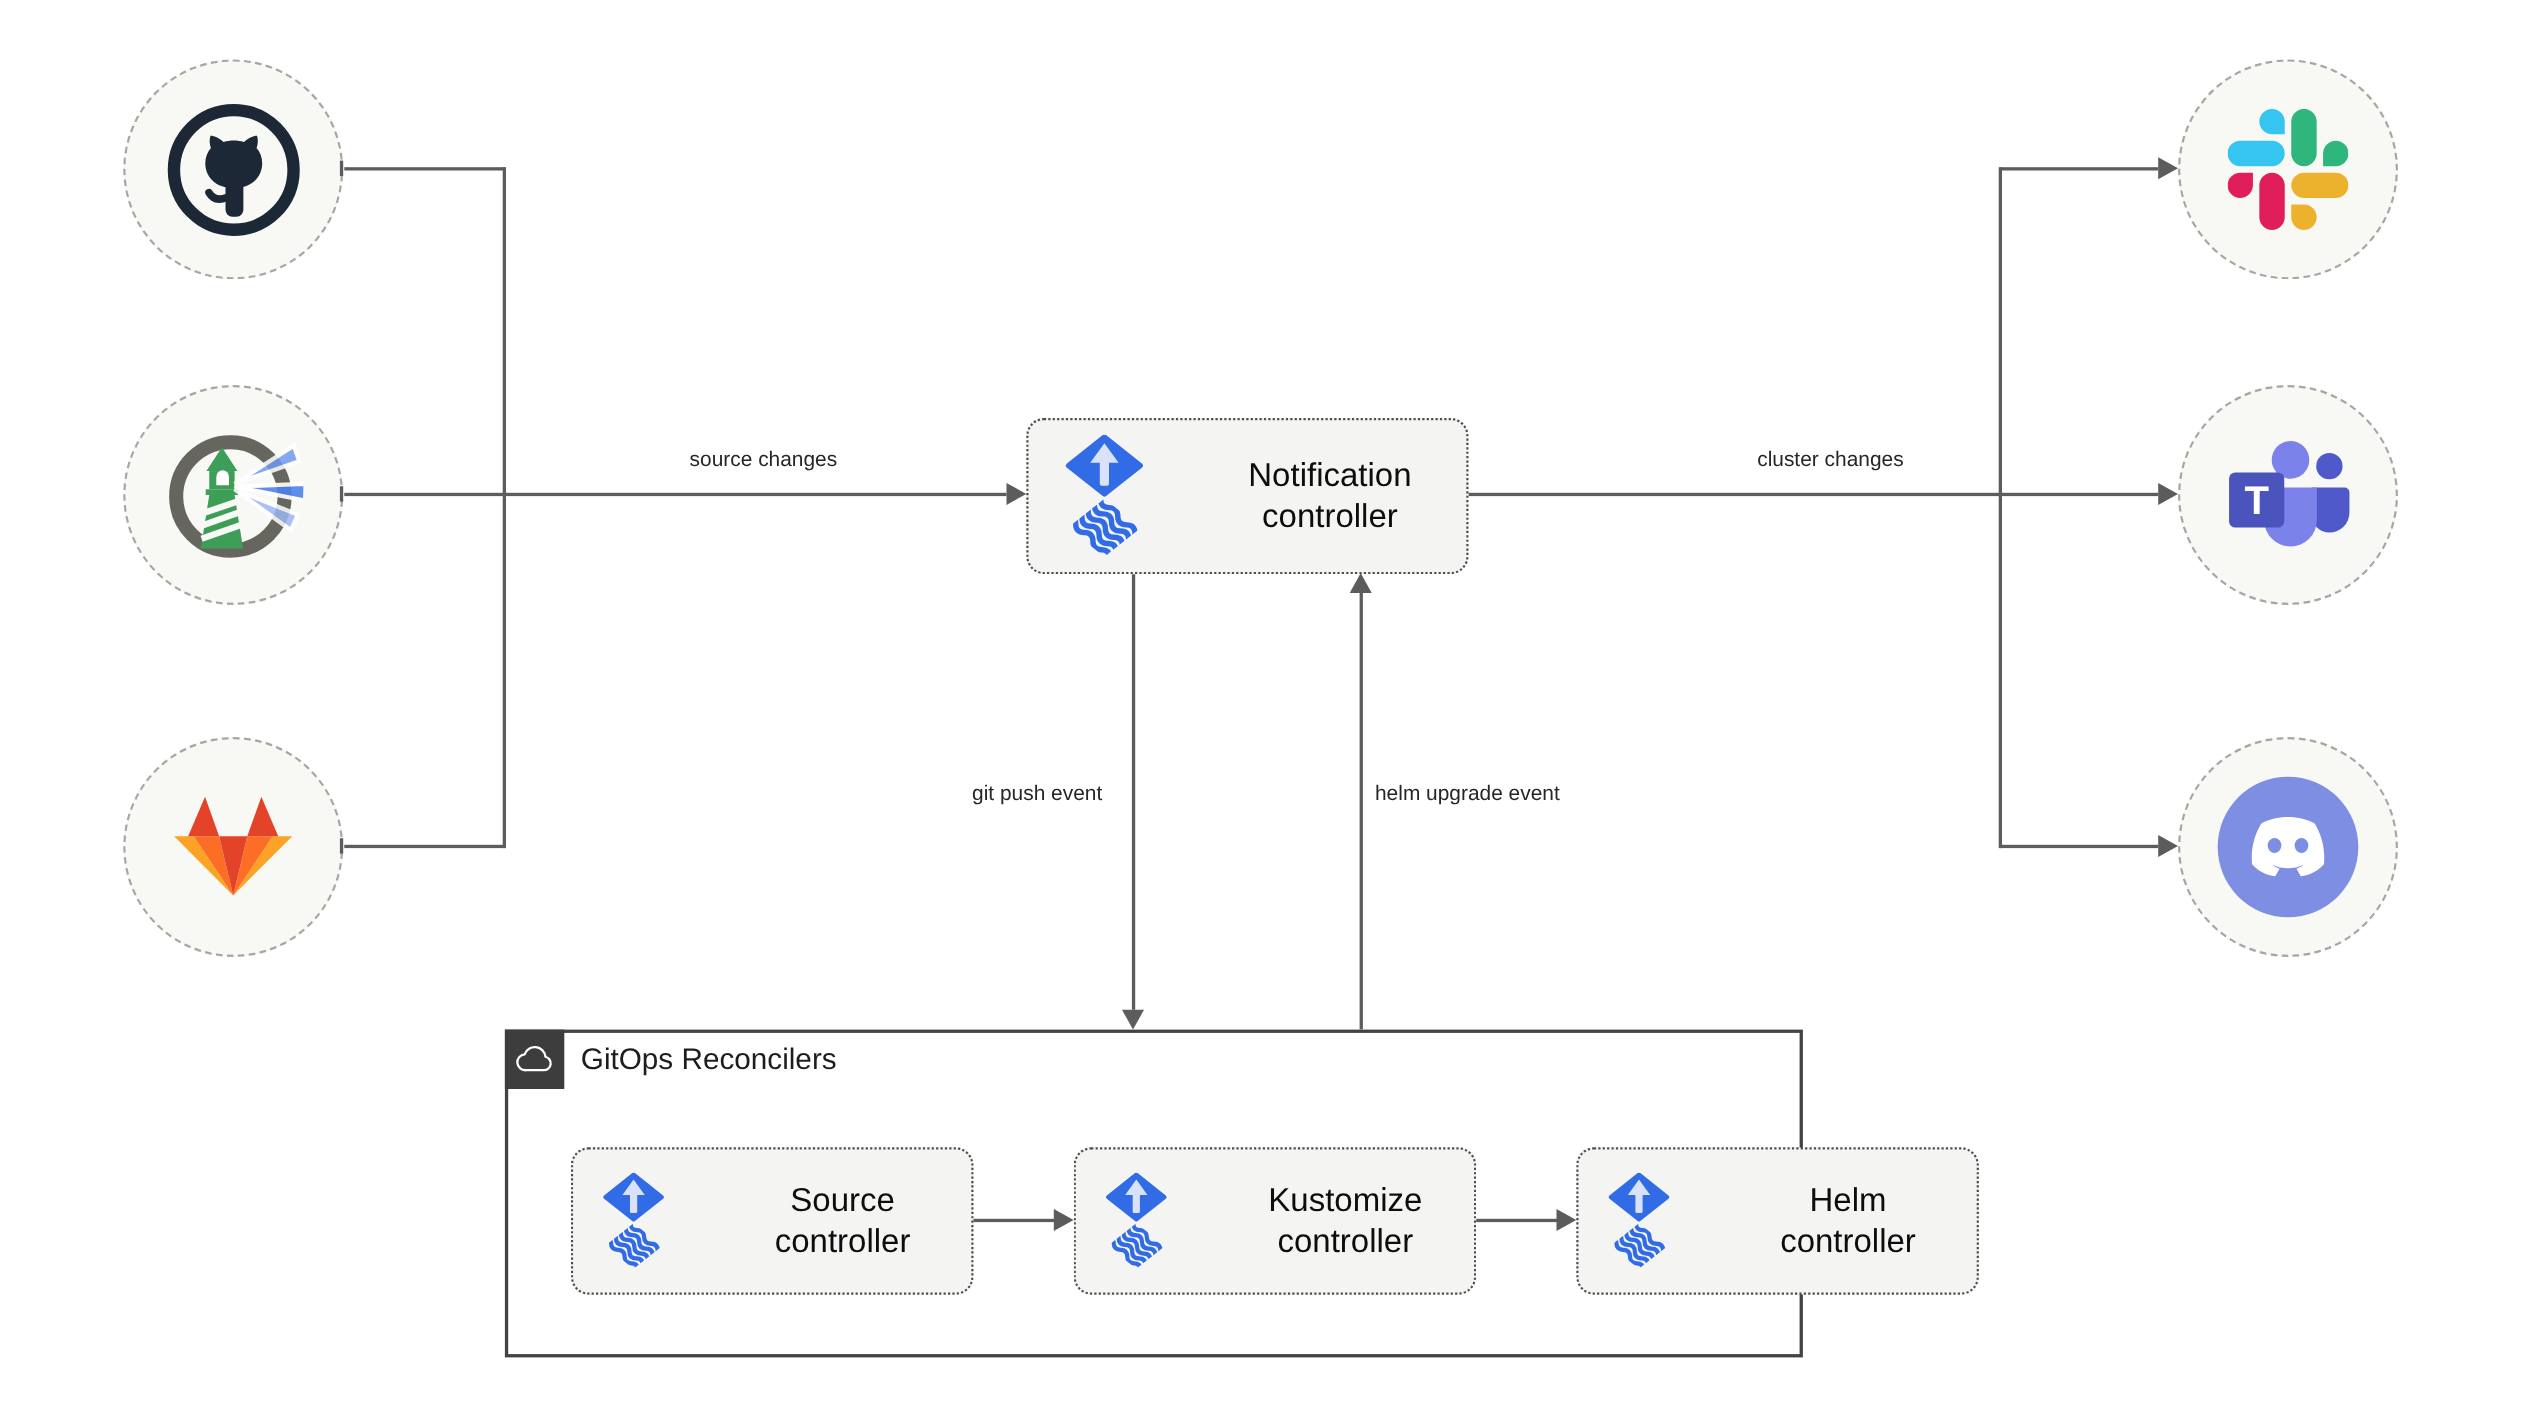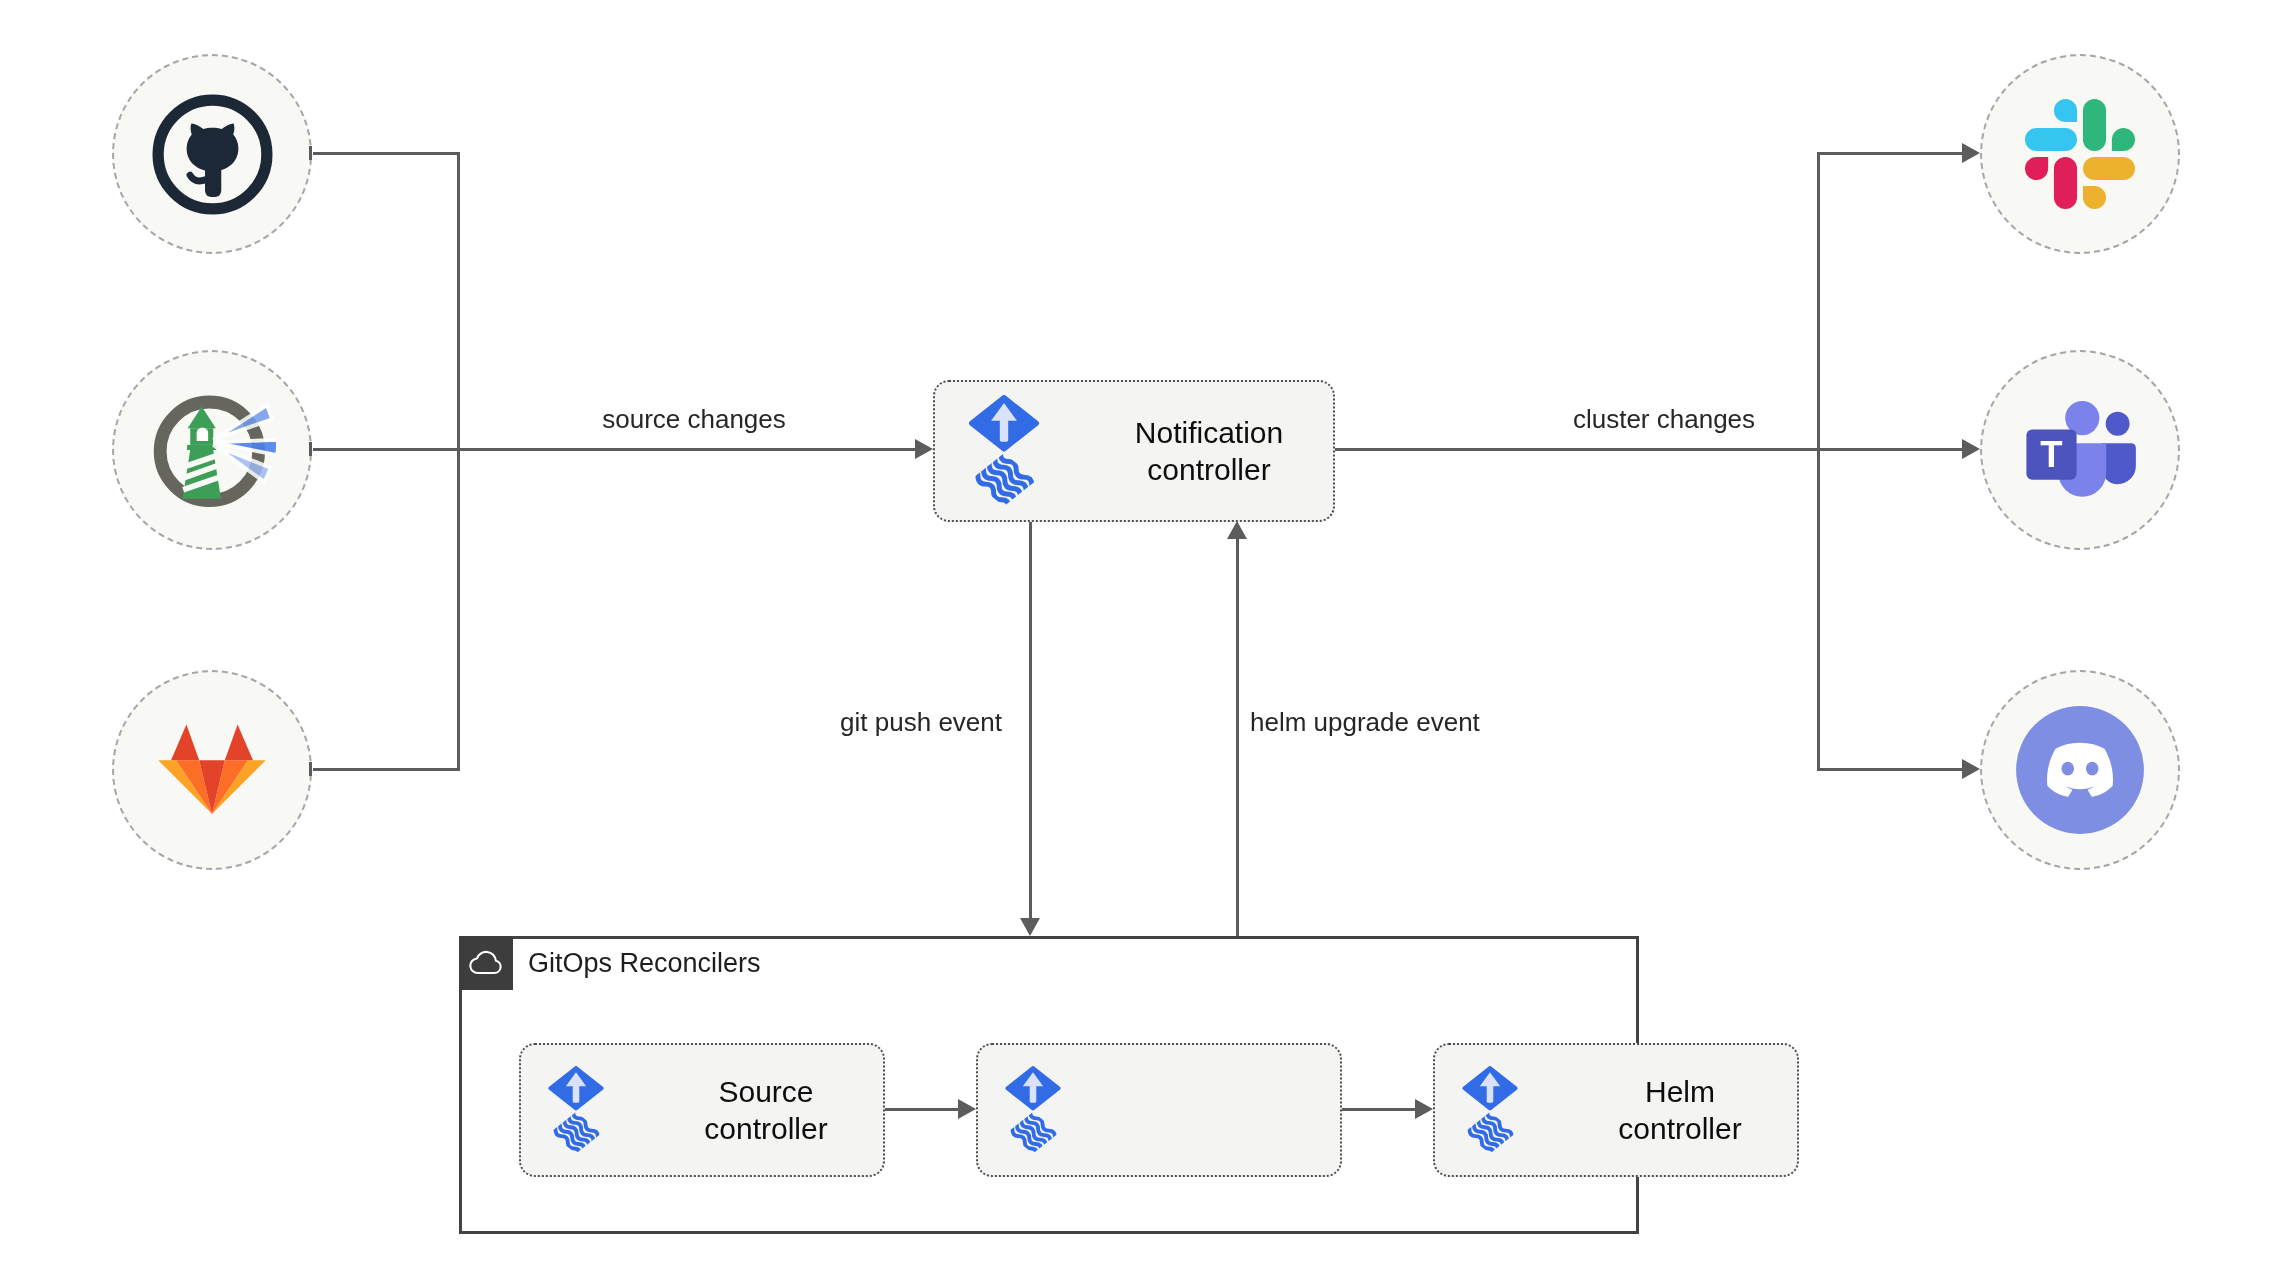--- a/index.html
+++ b/index.html
@@ -17,21 +17,21 @@
 
   
   .line { position:absolute; background:#5c5c5c; }
   .tick { position:absolute; width:3px; height:14px; background:#5c5c5c; }
   .ah { position:absolute; width:0; height:0; }
   .ah.right { border-top:10px solid transparent; border-bottom:10px solid transparent; border-left:18px solid #5c5c5c; }
   .ah.down  { border-left:10px solid transparent; border-right:10px solid transparent; border-top:18px solid #5c5c5c; }
   .ah.up    { border-left:10px solid transparent; border-right:10px solid transparent; border-bottom:18px solid #5c5c5c; }
 
   .edge-label {
-    position:absolute; font-size:26px; color:#262626; white-space:nowrap; background:#ffffff; padding:0 6px;
+    position:absolute; font-size:19px; color:#262626; white-space:nowrap; background:#ffffff; padding:0 6px;
   }
 
   
   .ctrl-box {
     position:absolute; box-sizing:border-box; background:#f4f4f3;
     border:2px dotted #4d4d4d; border-radius:16px;
     display:flex; align-items:center;gap:44px;
   }
   .ctrl-box .flux { margin-left:32px; flex:0 0 auto; }
   .ctrl-label-wrap { flex:1; text-align:center; padding:0 14px; }
@@ -242,20 +242,23 @@
       </div>
     </div>
 
     <div class="line" style="left:423px; top:169px; width:75px; height:3px;"></div>
     <div class="ah right" style="left:496px; top:160px;"></div>
 
     <div class="ctrl-box" style="left:514px; top:104px; width:366px; height:134px;">
       <svg class="flux" width="58" height="89" style="margin-left:26px;">
           <use href="#sym-flux"></use>
         </svg>
+      <div class="ctrl-label-wrap">
+        <span class="ctrl-label w200">Kustomize controller</span>
+      </div>
     </div>
 
     <div class="line" style="left:880px; top:169px; width:75px; height:3px;"></div>
     <div class="ah right" style="left:953px; top:160px;"></div>
 
     <div class="ctrl-box" style="left:971px; top:104px; width:366px; height:134px;">
       <svg class="flux" width="58" height="89" style="margin-left:26px;">
           <use href="#sym-flux"></use>
         </svg>
       <div class="ctrl-label-wrap">

